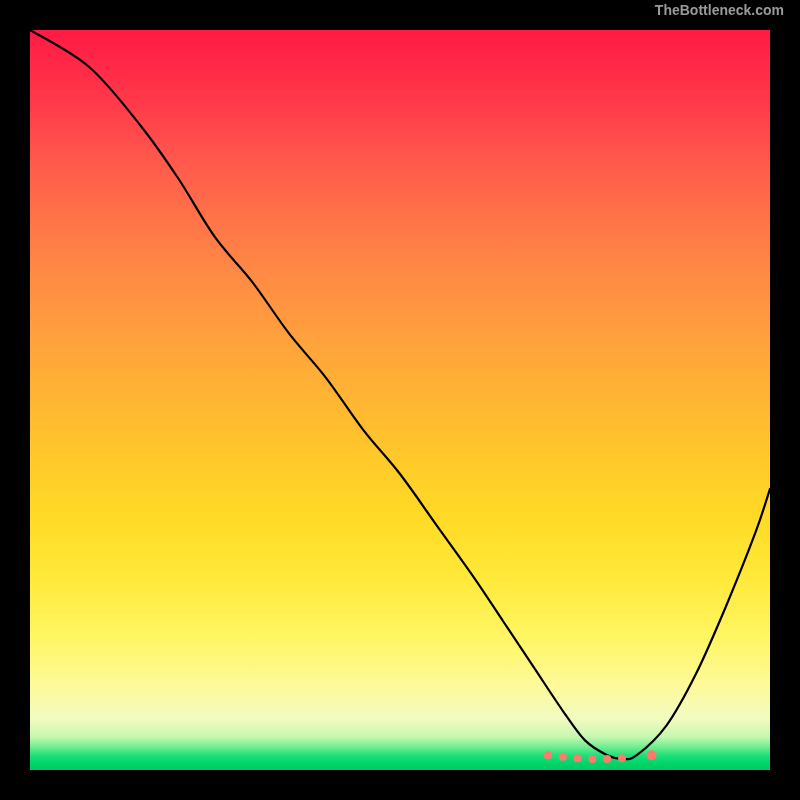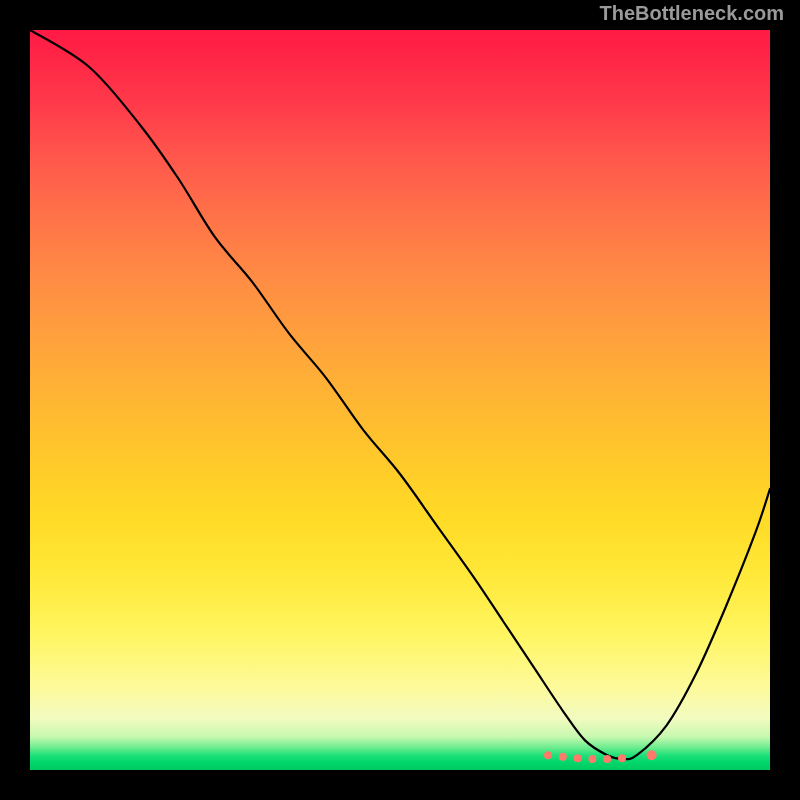--- a/index.html
+++ b/index.html
@@ -8,21 +8,21 @@
     position: relative;
     width: 800px;
     height: 800px;
     background: #000;
   }
   .watermark {
     position: absolute;
     top: 2px;
     right: 16px;
     font-family: Arial, Helvetica, sans-serif;
-    font-size: 20px;
+    font-size: 14px;
     font-weight: bold;
     color: #9a9a9a;
     z-index: 10;
   }
   .plot-area {
     position: absolute;
     left: 30px;
     top: 30px;
     width: 740px;
     height: 740px;

